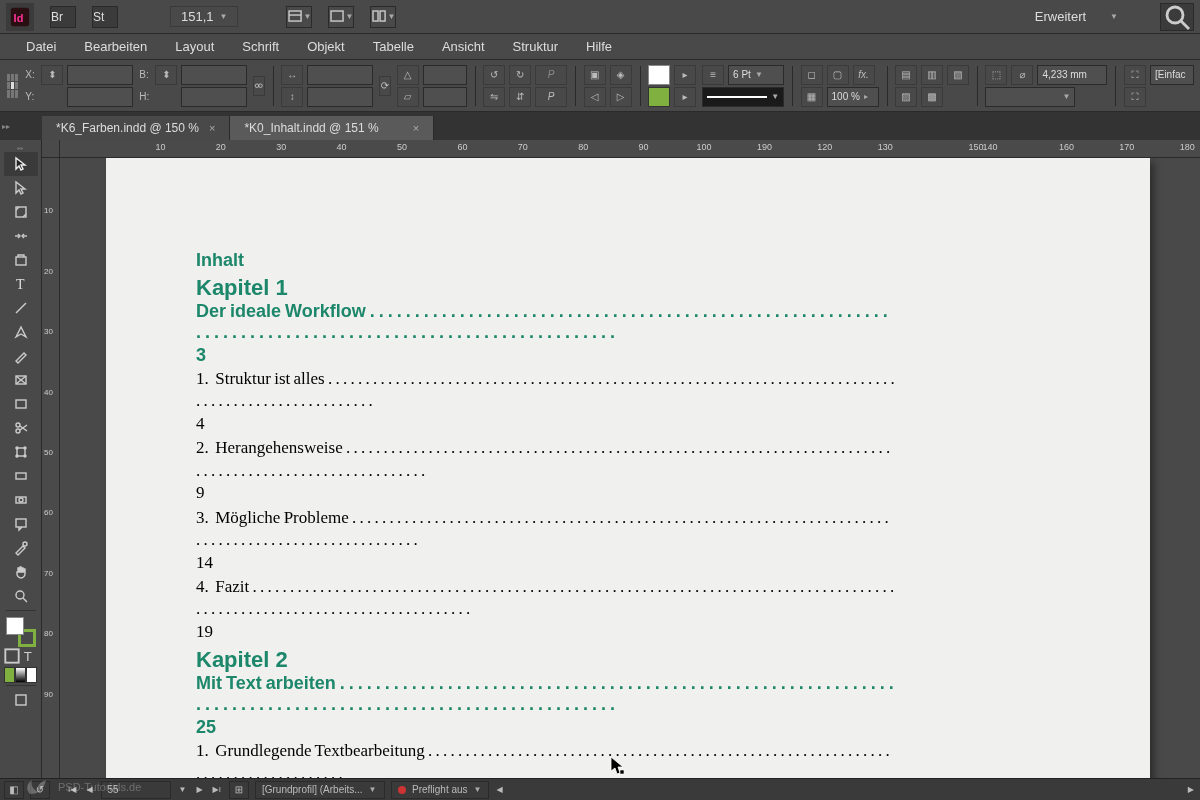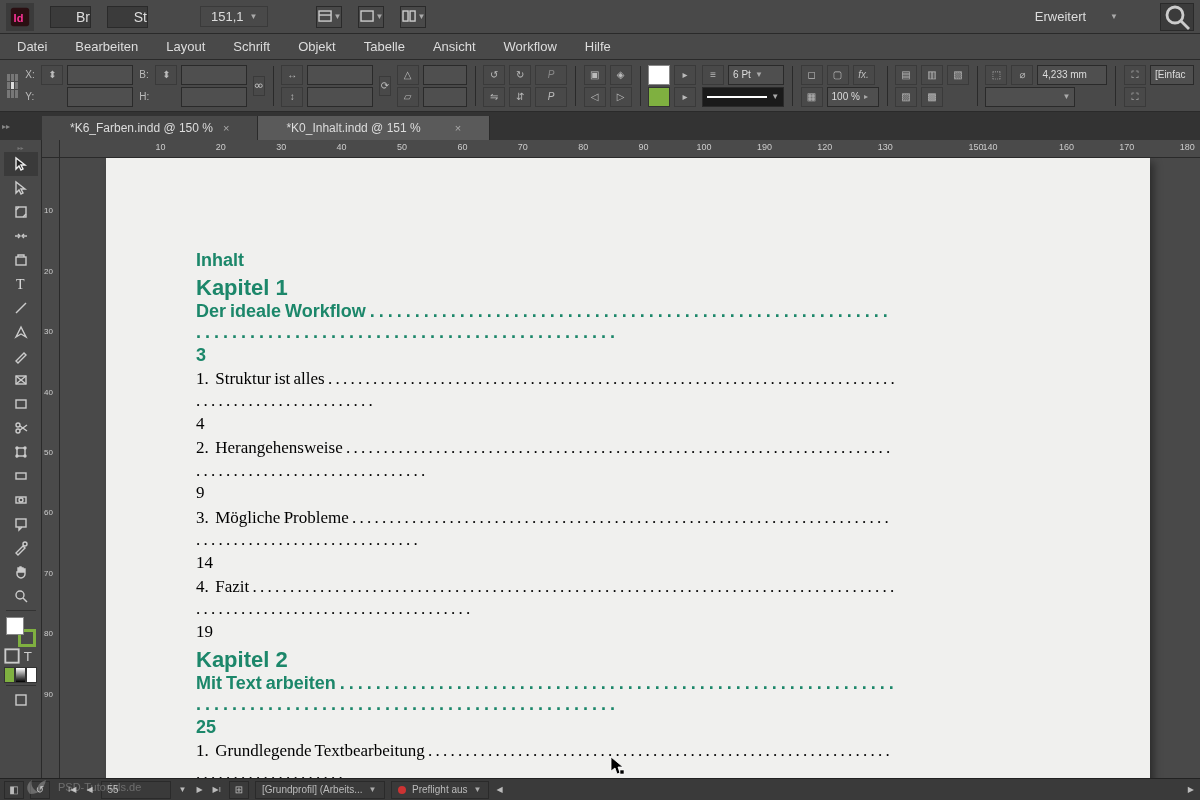--- a/index.html
+++ b/index.html
@@ -2,30 +2,30 @@
 <html><head>
 <meta charset="utf-8">
 <style>
 * { margin: 0; padding: 0; box-sizing: border-box; }
 body { font-family: "Segoe UI", Tahoma, sans-serif; font-size: 11px; color: #ddd; background: #494949; width: 1200px; height: 800px; overflow: hidden; position: relative; }
 
 
 .appbar { height: 34px; background: #494949; border-bottom: 1px solid #2a2a2a; display: flex; align-items: center; padding: 0 6px; gap: 16px; }
 .app-logo { width: 28px; height: 28px; background: #3b3b3b; display: flex; align-items: center; justify-content: center; }
 .app-logo svg { width: 22px; height: 22px; }
-.appbar .sq-btn { width: 41px; height: 22px; background: #3b3b3b; border: 1px solid #2a2a2a; display: flex; align-items: center; justify-content: flex-end; font-size: 14px; color: #ddd; }
+.appbar .sq-btn { width: 26px; height: 22px; background: #3b3b3b; border: 1px solid #2a2a2a; display: flex; align-items: center; justify-content: flex-start; font-size: 12px; color: #ddd; }
 .zoom-combo { display: flex; align-items: center; gap: 6px; color: #ddd; font-size: 13px; padding: 2px 10px; border: 1px solid #3a3a3a; background: #494949; }
 .down-tri { font-size: 8px; color: #aaa; }
 .mini-panel-icon { width: 26px; height: 22px; border: 1px solid #2a2a2a; display: flex; align-items: center; justify-content: center; }
 .spacer { flex: 1; }
 .workspace-label { font-size: 13px; color: #ddd; margin-right: 8px; }
 .search-ico { width: 34px; height: 28px; background: #3b3b3b; border: 1px solid #2a2a2a; display: flex; align-items: center; justify-content: center; }
 
 
-.menubar { height: 26px; background: #494949; border-bottom: 1px solid #2a2a2a; display: flex; align-items: center; padding: 0 5px; gap: 4px; text-align: center; }
+.menubar { height: 26px; background: #494949; border-bottom: 1px solid #2a2a2a; display: flex; align-items: center; padding: 0 14px; gap: 4px; text-align: center; }
 .menu-item { padding: 4px 12px; font-size: 13px; color: #ddd; }
 
 
 .ctrl-strip { height: 52px; background: #494949; border-bottom: 1px solid #2a2a2a; display: flex; align-items: center; padding: 0 6px; gap: 6px; }
 .ctrl-group { display: flex; flex-direction: column; gap: 2px; font-size: 10px; }
 .ctrl-row { display: flex; align-items: center; gap: 4px; }
 .ctrl-label { color: #bbb; font-size: 10px; width: 12px; }
 .ctrl-input { width: 66px; height: 20px; background: #4f4f4f; border: 1px solid #2a2a2a; color: #ddd; font-size: 10px; padding: 0 4px; }
 .ctrl-input-sm { width: 44px; }
 .ctrl-icon { width: 22px; height: 20px; background: #494949; border: 1px solid #3a3a3a; display: flex; align-items: center; justify-content: center; font-size: 10px; color: #bbb; }
@@ -33,21 +33,21 @@
 .ctrl-sep { width: 1px; height: 40px; background: #2a2a2a; margin: 0 2px; }
 .ref-grid { width: 26px; height: 26px; display: grid; grid-template-columns: repeat(3,1fr); grid-template-rows: repeat(3,1fr); gap: 1px; padding: 1px; }
 .ref-grid span { background: #777; }
 .fill-stroke { display: flex; gap: 2px; }
 .fill-swatch { width: 22px; height: 20px; }
 .combo { display: flex; align-items: center; background: #4f4f4f; border: 1px solid #2a2a2a; height: 20px; padding: 0 4px; gap: 4px; font-size: 10px; color: #ddd; }
 
 
 .tabsrow { height: 28px; background: #333; display: flex; align-items: flex-end; padding-left: 42px; }
 .tabsrow .tab-handle { width: 12px; height: 28px; background: #333; display:flex; align-items:center; justify-content:center; font-size:8px; color:#888; position:absolute; left:0; }
-.doc-tab { height: 24px; background: #494949; padding: 0 28px; display: flex; align-items: center; gap: 10px; font-size: 12px; color: #ddd; border-right: 1px solid #2a2a2a; }
+.doc-tab { height: 24px; background: #494949; padding: 0 14px; display: flex; align-items: center; gap: 10px; font-size: 12px; color: #ddd; border-right: 1px solid #2a2a2a; }
 .doc-tab.active { background: #5a5a5a; gap: 34px; }
 .doc-tab .close { font-size: 11px; color: #aaa; }
 
 
 .main { display: flex; height: calc(800px - 34px - 26px - 52px - 28px - 22px); position: relative; }
 
 
 .toolbox { width: 42px; background: #494949; border-right: 1px solid #2a2a2a; display: flex; flex-direction: column; align-items: center; padding-top: 2px; gap: 0; }
 .toolbox-handle { width: 100%; height: 10px; display:flex; justify-content:center; align-items:center; font-size:6px; color:#777; }
 .tool { width: 34px; height: 24px; display: flex; align-items: center; justify-content: center; color: #ddd; }
@@ -145,21 +145,21 @@
 </div>
 
 <div class="menubar">
   <div class="menu-item">Datei</div>
   <div class="menu-item">Bearbeiten</div>
   <div class="menu-item">Layout</div>
   <div class="menu-item">Schrift</div>
   <div class="menu-item">Objekt</div>
   <div class="menu-item">Tabelle</div>
   <div class="menu-item">Ansicht</div>
-  <div class="menu-item">Workflow</div>
+  <div class="menu-item">Struktur</div>
   <div class="menu-item">Hilfe</div>
 </div>
 
 <div class="ctrl-strip">
   <div class="ref-grid">
       <span></span>
       <span></span>
       <span></span>
       <span></span>
       <span style="background:#ddd"></span>

